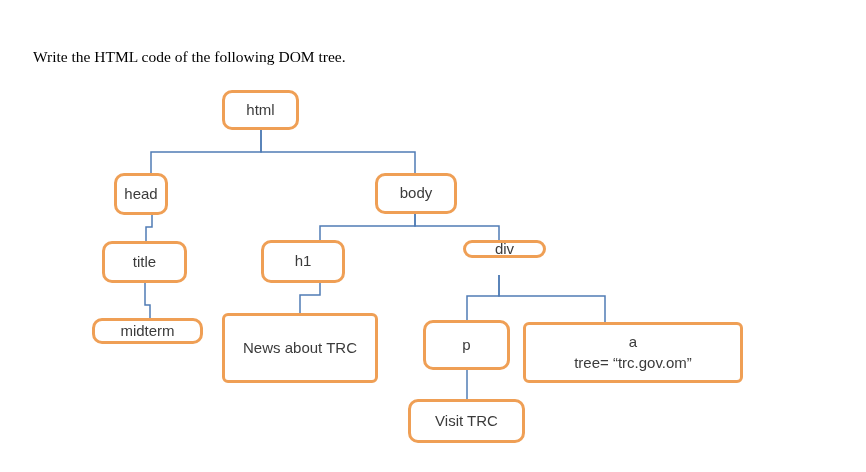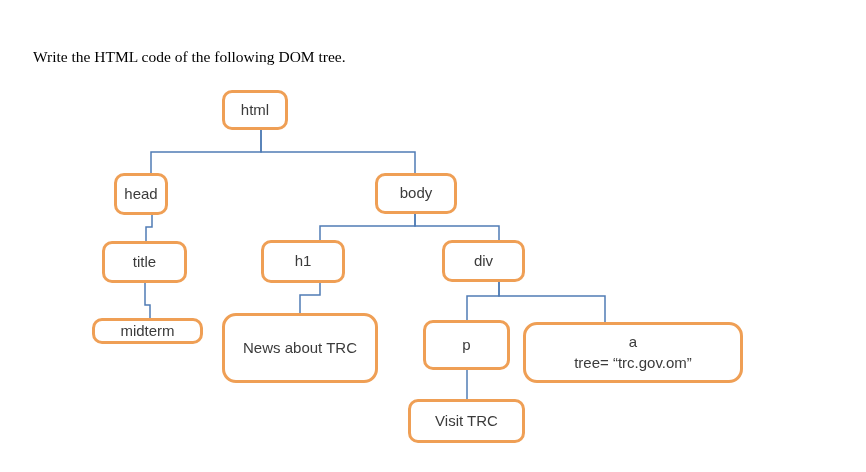--- a/index.html
+++ b/index.html
@@ -37,27 +37,27 @@
     border: 3px solid #EF9F55;
     border-radius: 10px;
     display: flex;
     align-items: center;
     justify-content: center;
     text-align: center;
     font-size: 15px;
     color: #3B3B3B;
     line-height: 1.35;
   }
-  .node.big { border-radius: 14px; }
-  .node-html    { left:222px; top:90px;  width:66px;  height:40px; }
+  .node.big { border-radius: 6px; }
+  .node-html    { left:222px; top:90px;  width:77px;  height:40px; }
   .node-head    { left:114px; top:173px; width:54px;  height:42px; }
   .node-body    { left:375px; top:173px; width:82px;  height:41px; }
   .node-title   { left:102px; top:241px; width:85px;  height:42px; }
   .node-h1      { left:261px; top:240px; width:84px;  height:43px; }
-  .node-div     { left:442px; top:240px; width:83px;  height:42px; }
+  .node-div     { left:463px; top:240px; width:83px;  height:18px; }
   .node-midterm { left:92px;  top:318px; width:111px; height:26px; }
   .node-news    { left:222px; top:313px; width:156px; height:70px; }
   .node-p       { left:423px; top:320px; width:87px;  height:50px; }
   .node-a       { left:523px; top:322px; width:220px; height:61px; }
   .node-visit   { left:408px; top:399px; width:117px; height:44px;text-align:right; }
 </style>
 </head>
 <body>
 
 <div id="canvas">

